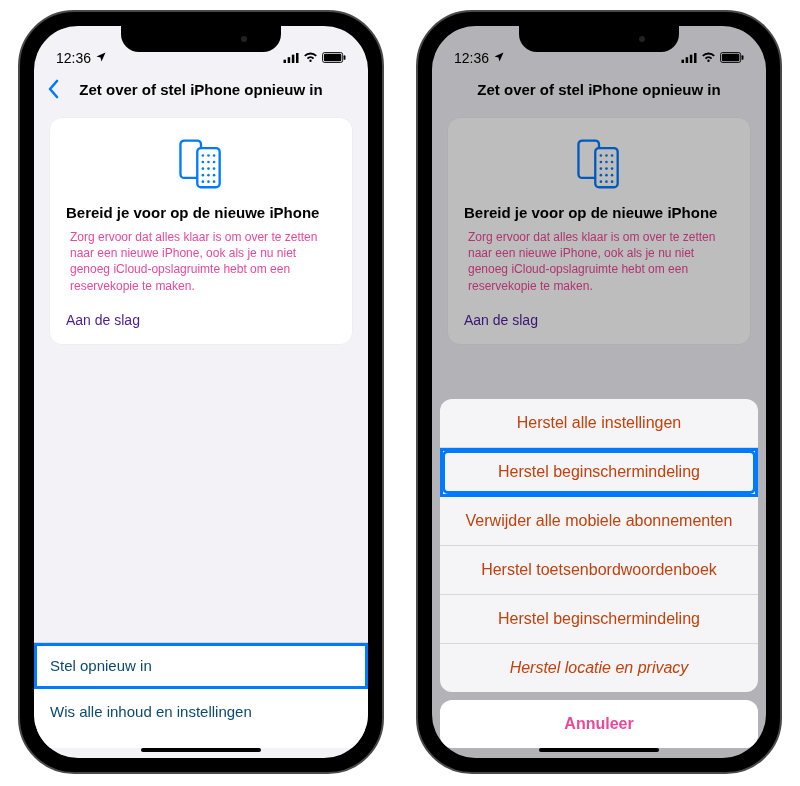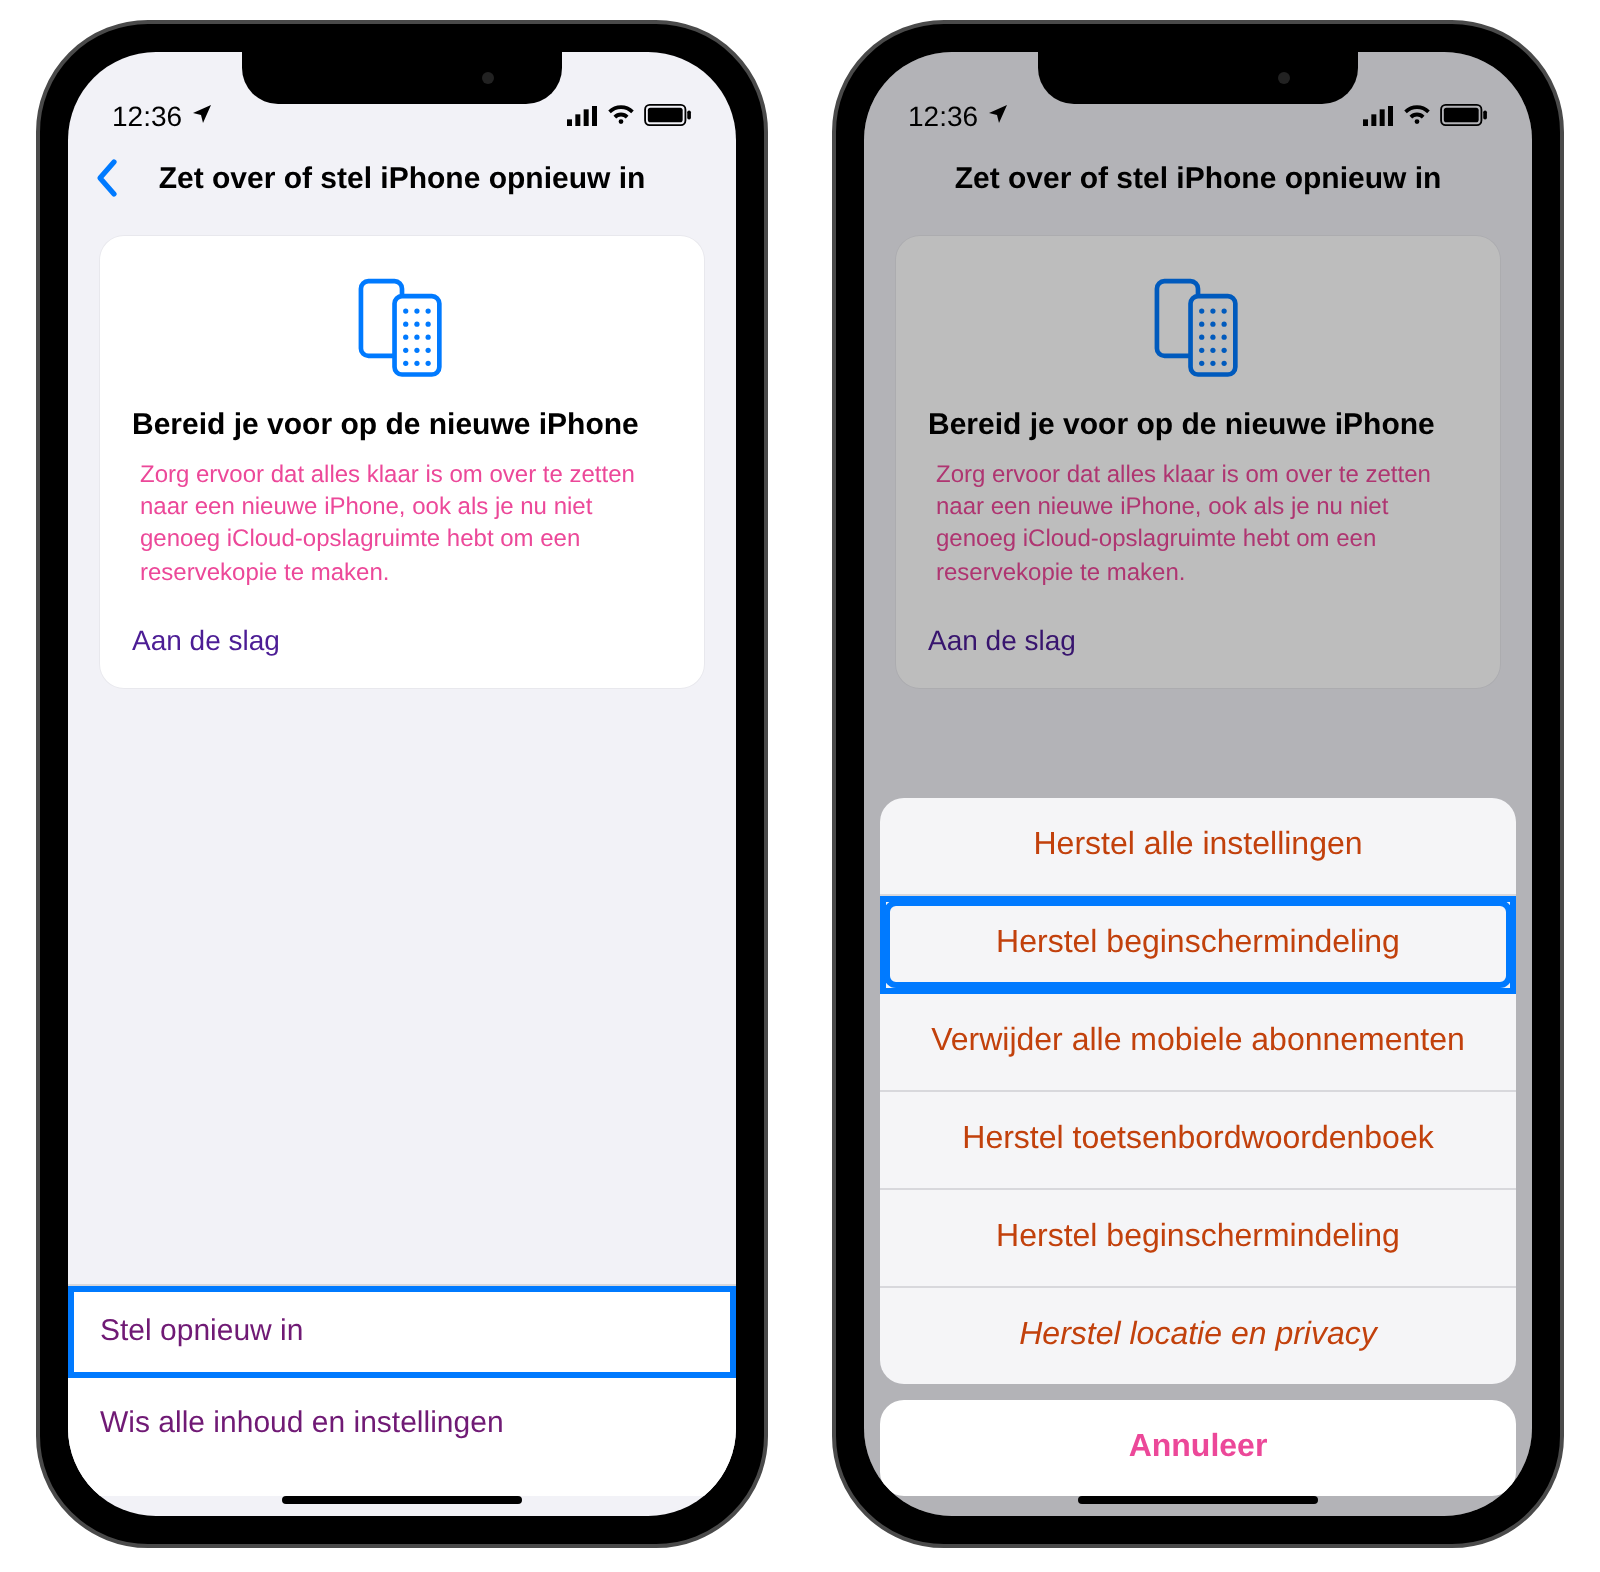--- a/index.html
+++ b/index.html
@@ -113,21 +113,21 @@
     position: absolute;
     bottom: 10px;
     left: 0;
     right: 0;
     background: #fff;
     border-top: 0.5px solid #d8d8dc;
   }
   .row {
     padding: 14px 16px;
     font-size: 15px;
-    color: #701a75;
+    color: #0c4a6e;
     border-bottom: 0.5px solid #e0e0e4;
   }
   .row:last-child { border-bottom: none; }
   .highlight {
     outline: 3px solid #007aff;
     outline-offset: -3px;
   }
   .home-indicator {
     position: absolute;
     bottom: 6px;

